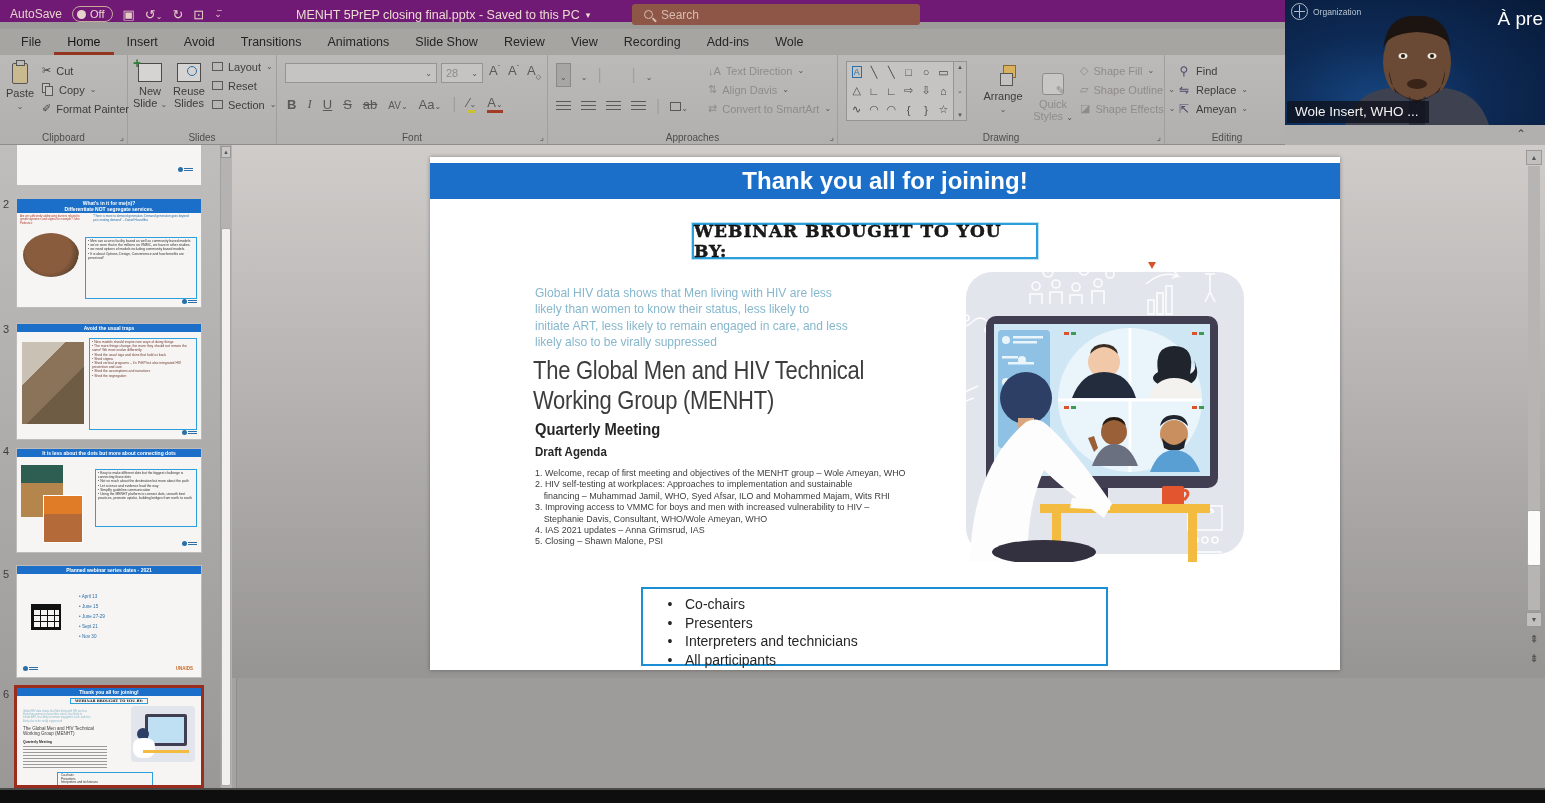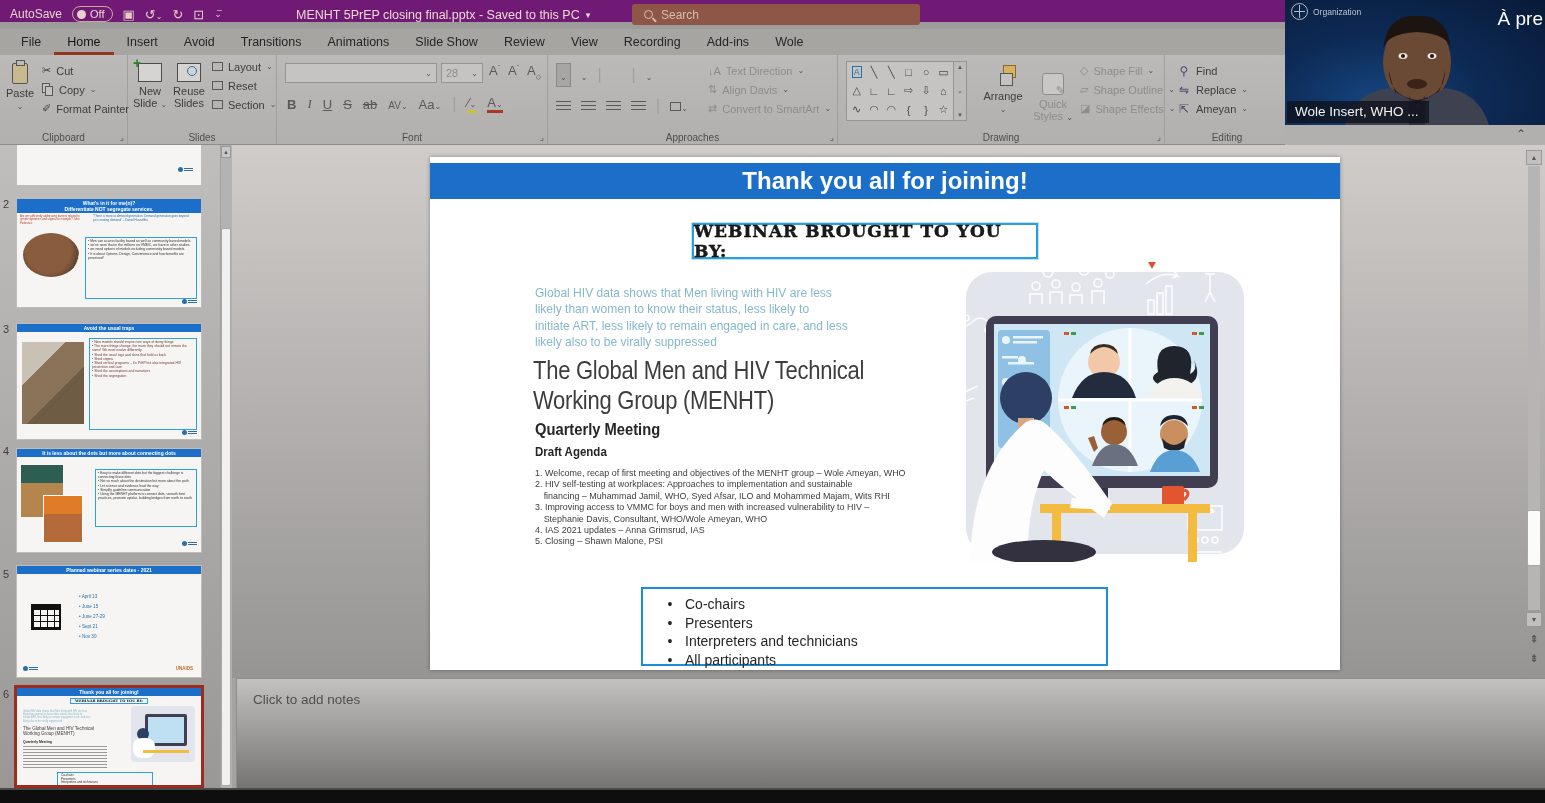--- a/index.html
+++ b/index.html
@@ -641,18 +641,15 @@
   <div class="v-scroll">
     <div class="vs-btn" style="top:0;">▲</div>
     <div class="vs-track"></div>
     <div class="vs-thumb"></div>
     <div class="vs-btn" style="top:462px;">▼</div>
   </div>
   <div class="nav-btn" style="top:632px;">⇞</div>
   <div class="nav-btn" style="top:651px;">⇟</div>
 
   <div class="notes-divider"></div>
-  <div class="notes">
-    <div class="notes-ph">Click to add notes</div>
-  </div>
 
   <div class="statusbar"></div>
 </div>
 
 </body></html>

